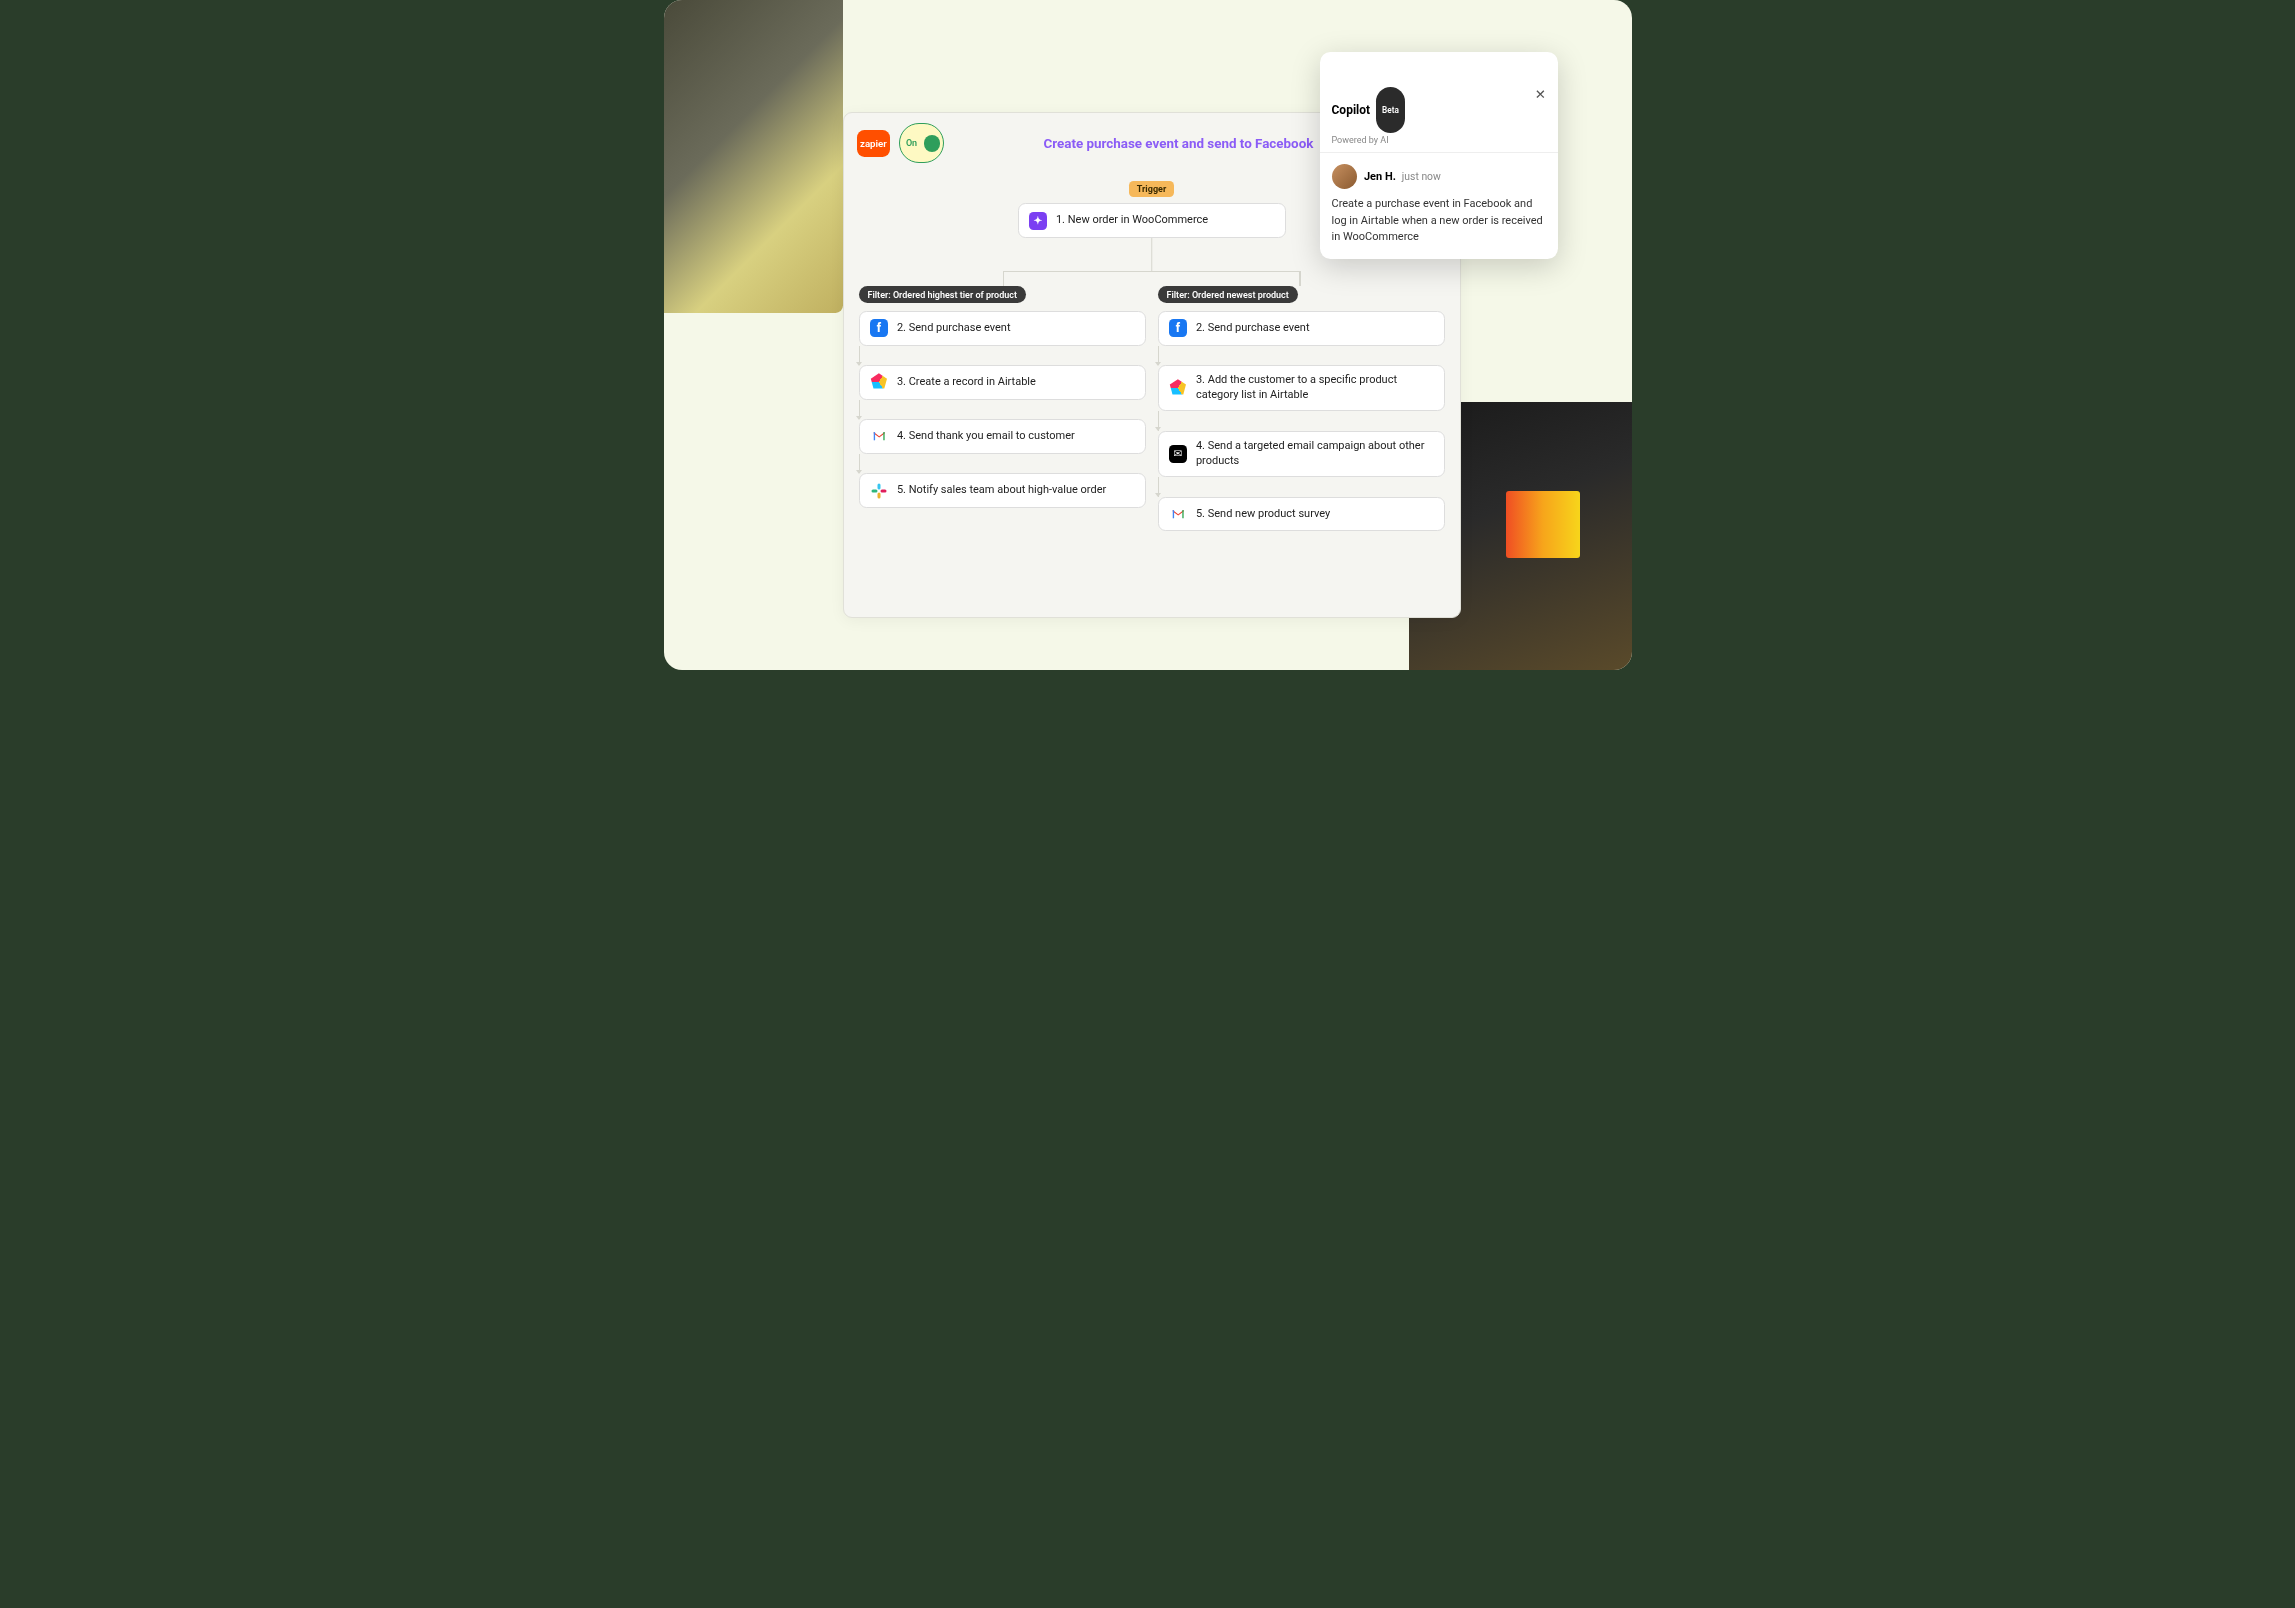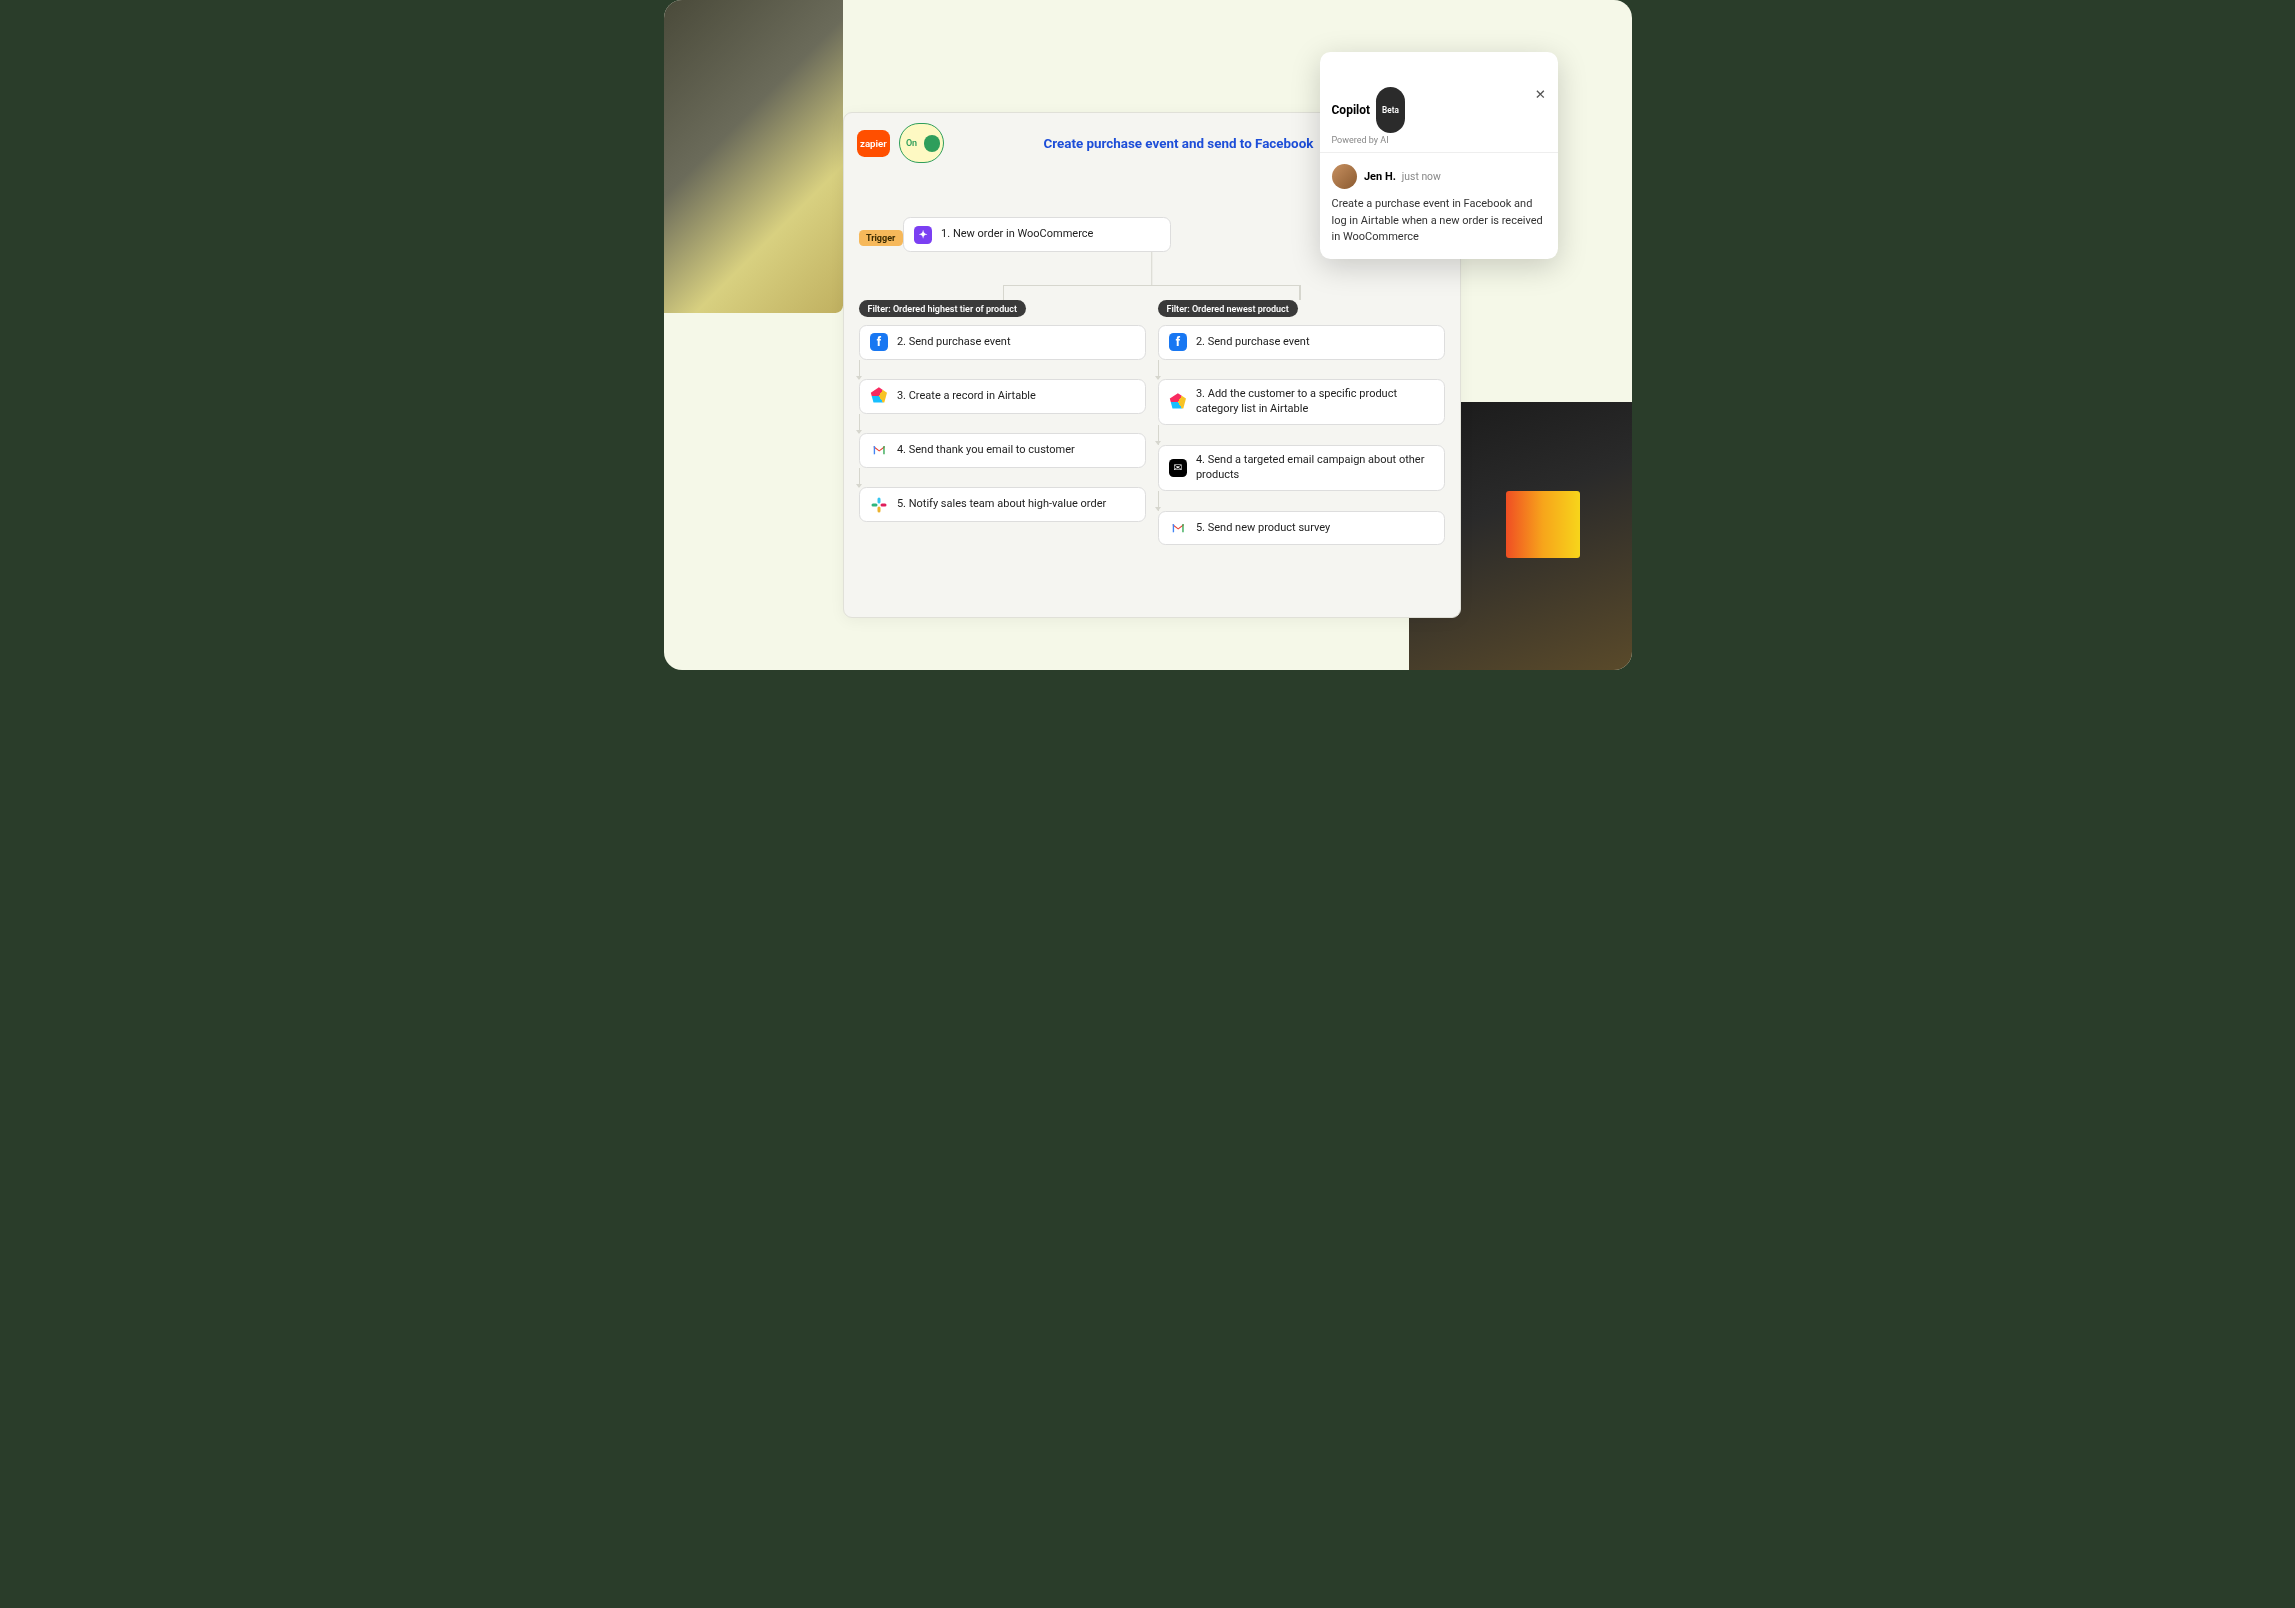--- a/index.html
+++ b/index.html
@@ -76,33 +76,33 @@
   .toggle .knob{
     width:16.4px; height:16.4px; border-radius:50%;
     background:#2e9e5b;
     position:absolute; right:3px;
   }
   .toggle .tlabel{ font-size:9px; font-weight:600; color:#2e9e5b;}
   .title-wrap{
     flex:1;
     display:flex; align-items:center; justify-content:center; gap:7.4px;
   }
-  .zap-title{ font-size:13.4px; font-weight:700; color:#1d4ed8;}
+  .zap-title{ font-size:13.4px; font-weight:700; color:#8b5cf6;}
   .draft-badge{
     background:#2b2b2b; color:#fff;
     font-size:9px; font-weight:600;
     padding:2.2px 7.4px; border-radius:744px;
   }
 
   .canvas {
     position:relative;
     padding: 7.4px 15px 15px 15px;
   }
   .trigger-row{
-    display:flex; flex-direction:row; align-items:flex-end;margin-top:36px;
+    display:flex; flex-direction:column; align-items:center;
   }
   .trigger-badge{
     background:#f6b85a; color:#3a2a00;
     font-size:9px; font-weight:700;
     padding:3px 7.4px; border-radius:4.5px;
     margin-bottom:6px;
   }
   .step-card{
     background:#fff; border:0.7px solid #ddd; border-radius:7.4px;
     padding:7.4px 10.4px;

